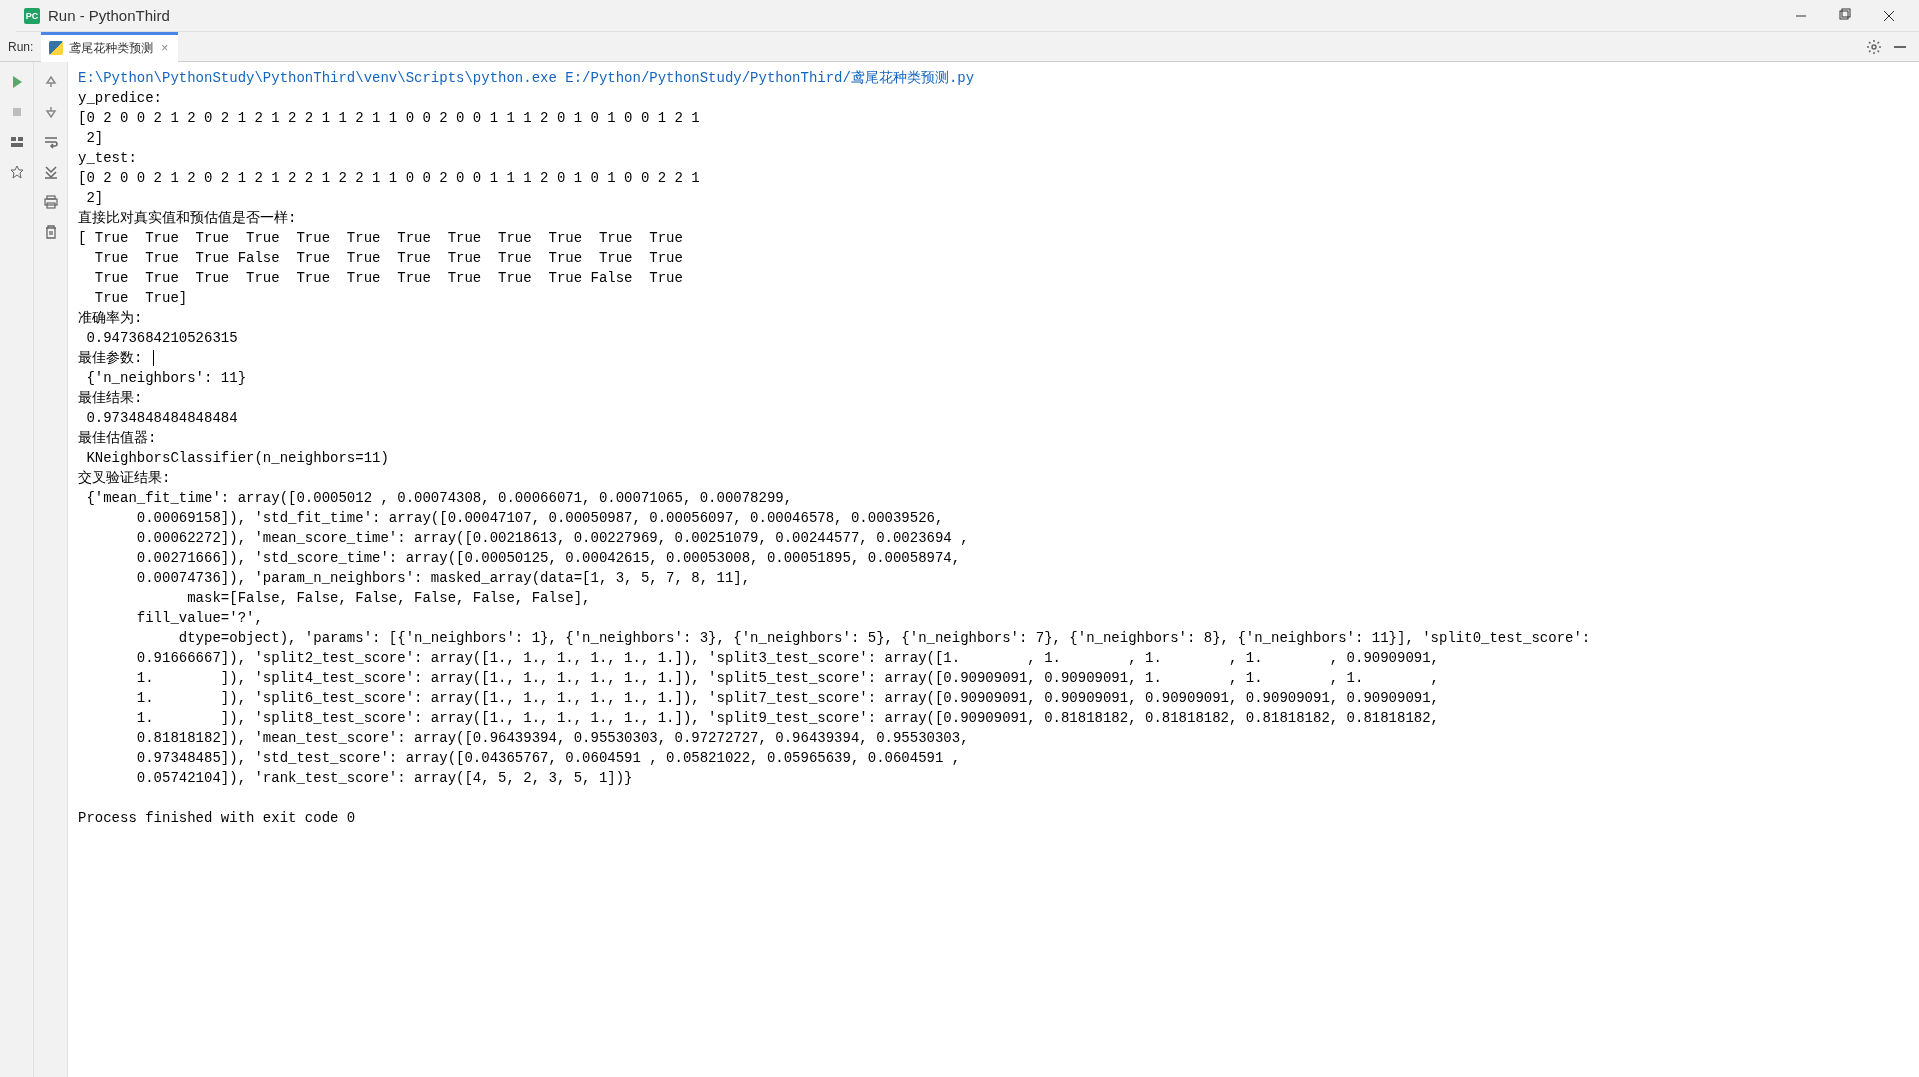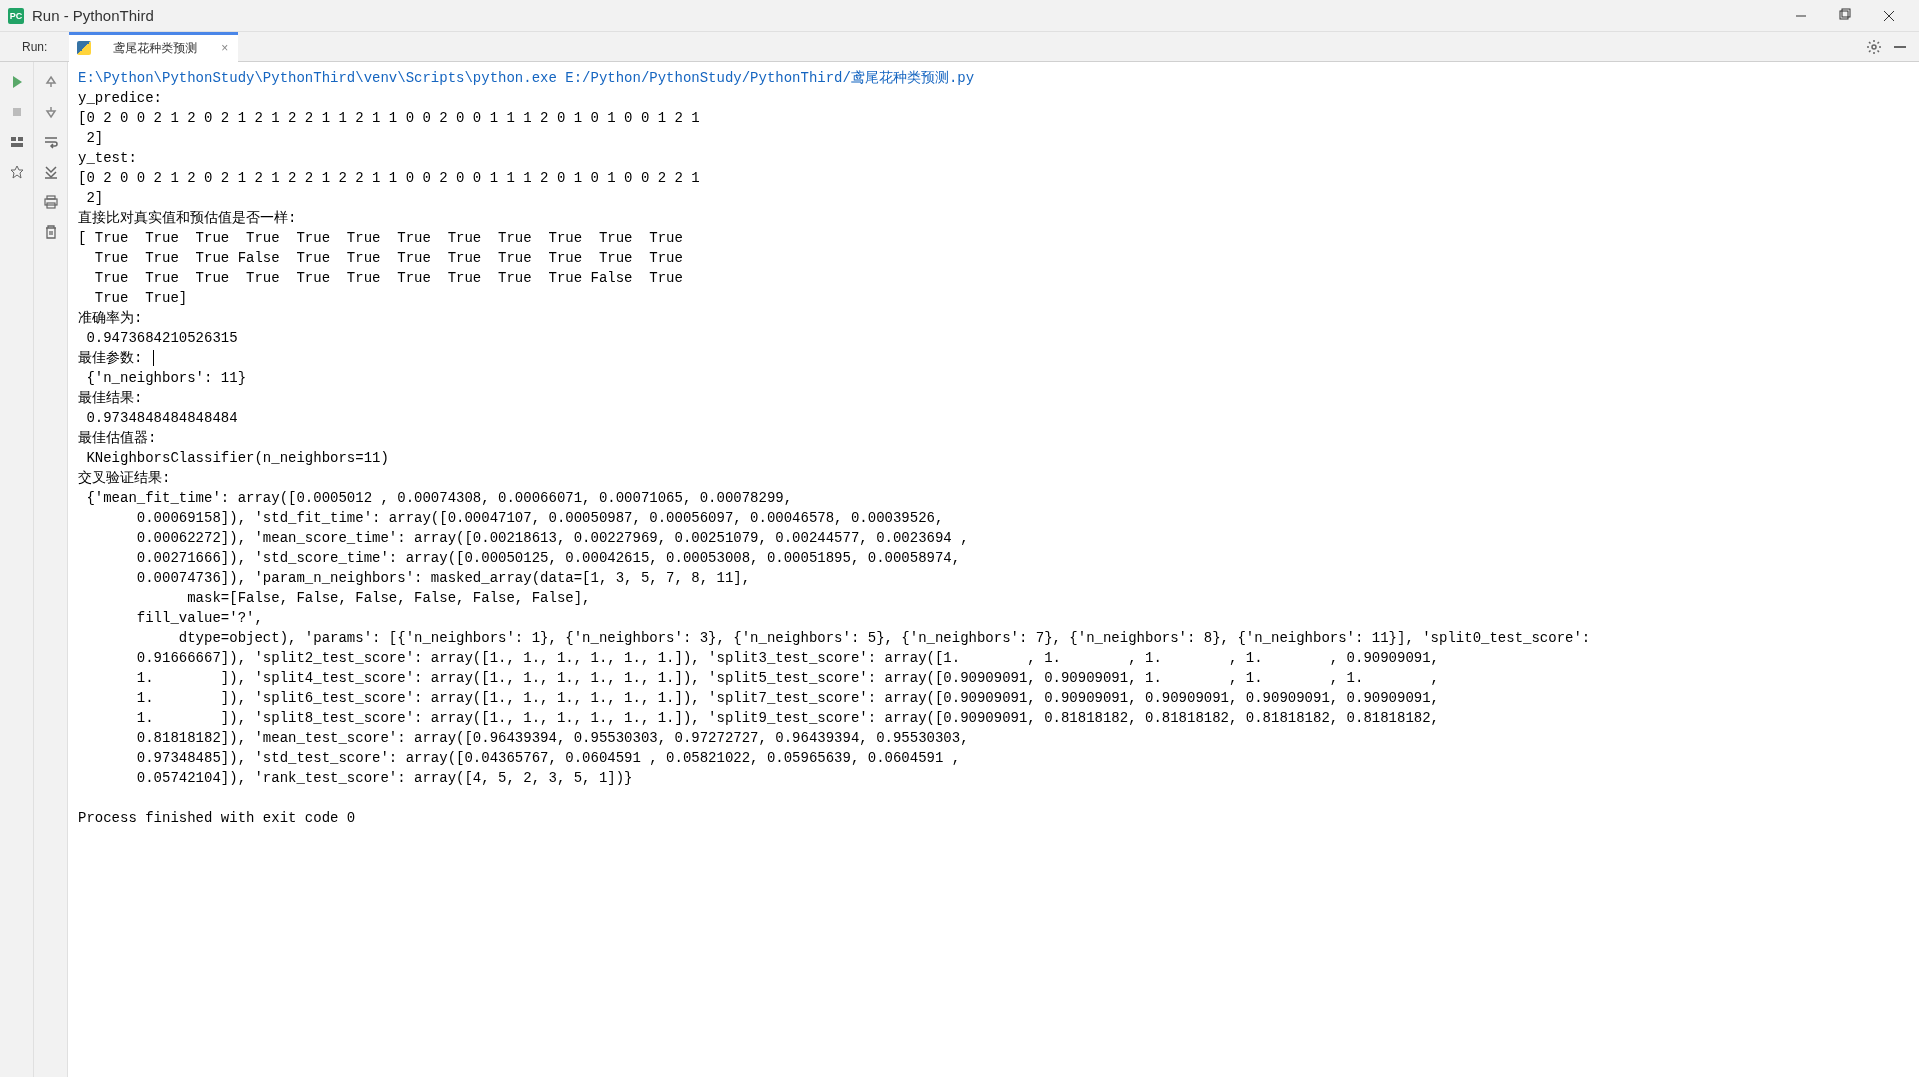--- a/index.html
+++ b/index.html
@@ -17,20 +17,21 @@
       display: flex;
       flex-direction: column;
     }
     .titlebar {
       height: 32px;
       background: #f2f2f2;
       display: flex;
       align-items: center;
       padding: 0 8px;
       border-bottom: 1px solid #e0e0e0;
+      margin-left: 16px;
     }
     .app-icon {
       width: 16px;
       height: 16px;
       background: #21a366;
       border-radius: 2px;
       margin-right: 8px;
       display: flex;
       align-items: center;
       justify-content: center;
@@ -64,33 +65,33 @@
       background: #fff;
     }
     .tab-bar {
       height: 30px;
       background: #f2f2f2;
       display: flex;
       align-items: center;
       border-bottom: 1px solid #d0d0d0;
     }
     .run-label {
-      padding: 0 22px;
+      padding: 0 8px;
       color: #333;
       font-size: 12px;
     }
     .tab {
       height: 30px;
       display: flex;
       align-items: center;
       padding: 0 8px;
       background: #fff;
       border-top: 3px solid #4a86e8;
       cursor: pointer;
-      gap: 22px;
+      gap: 6px;
     }
     .tab-icon {
       width: 14px;
       height: 14px;
       display: inline-block;
     }
     .py-icon {
       background: linear-gradient(135deg, #3673a5 50%, #ffd43b 50%);
       border-radius: 2px;
     }

